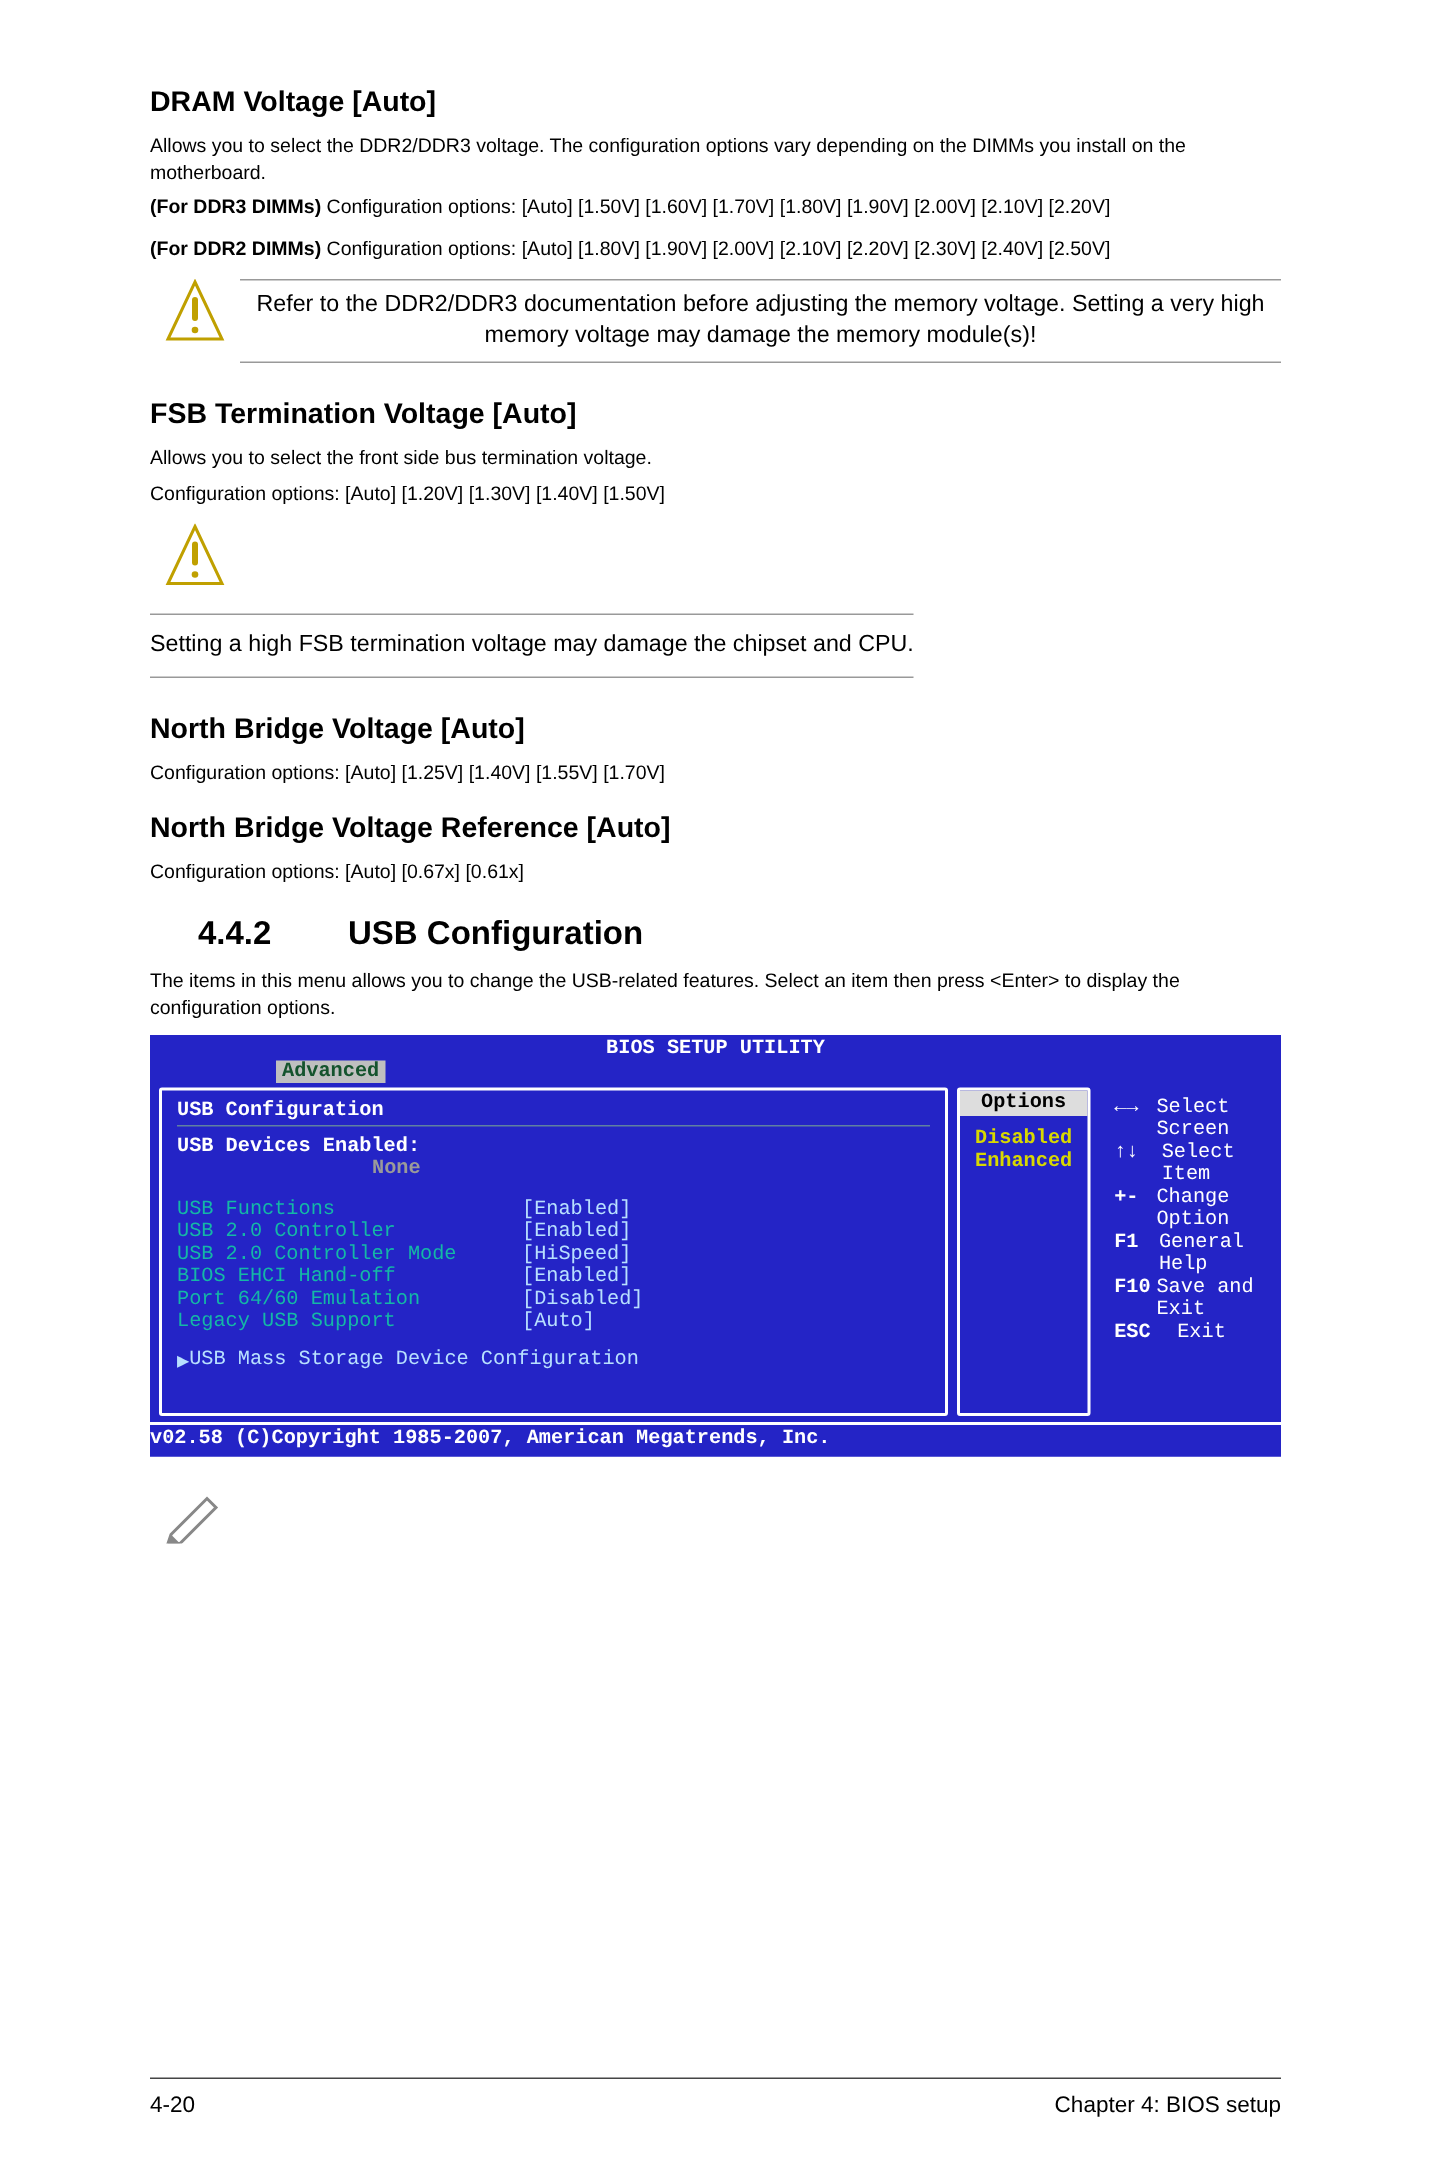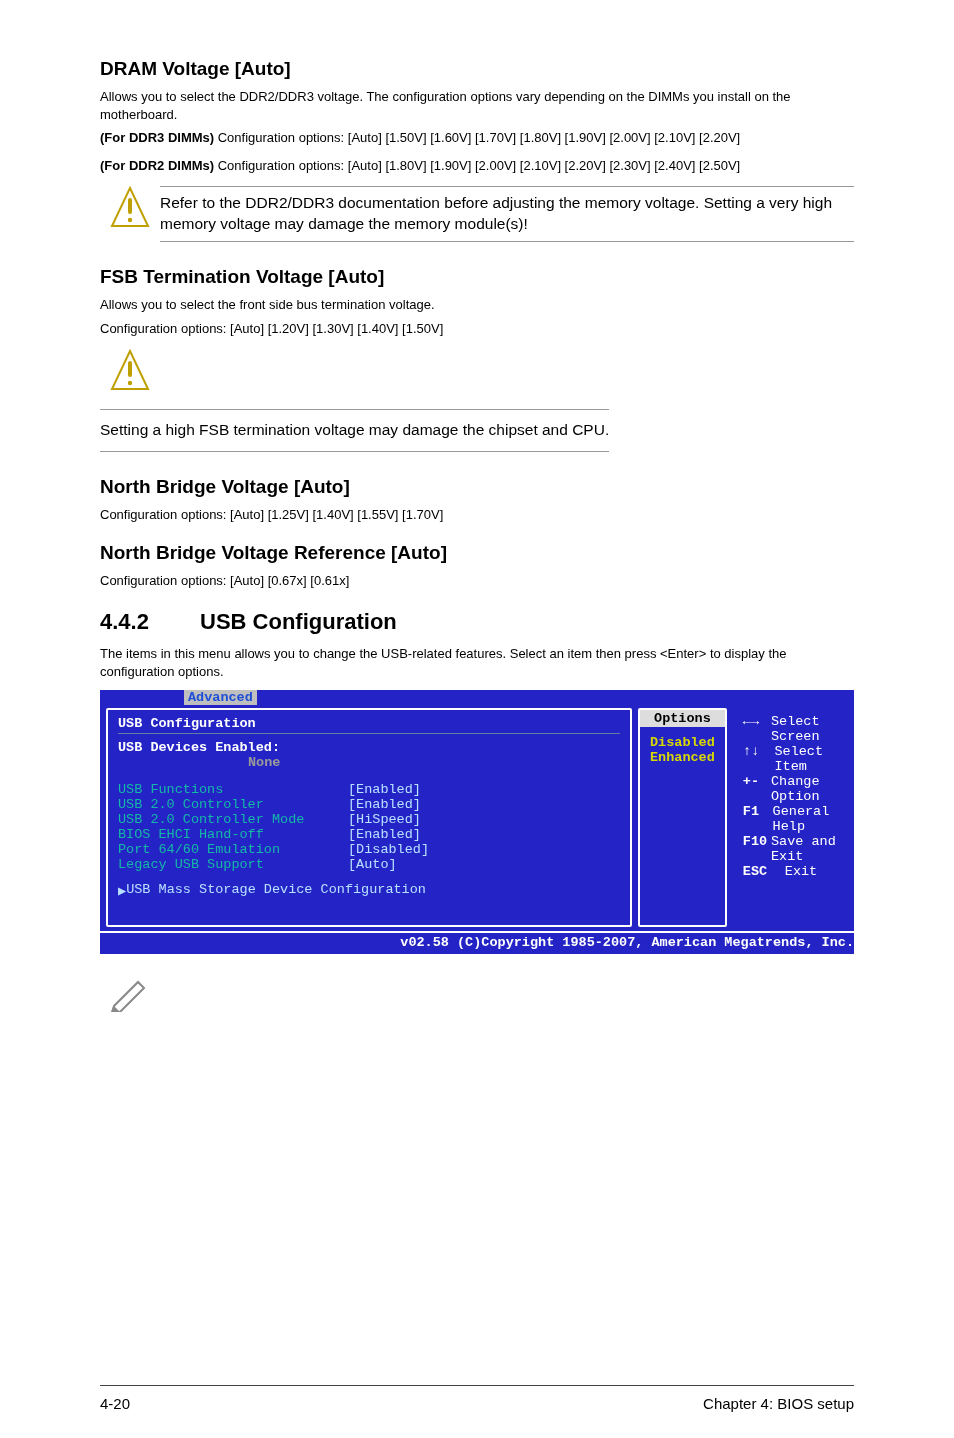--- a/index.html
+++ b/index.html
@@ -6,45 +6,45 @@
   body {
     width: 954px;
     height: 1438px;
     font-family: Arial, Helvetica, sans-serif;
     color: #000;
     background: #fff;
     padding: 40px 100px 30px 100px;
     position: relative;
   }
   h3 { font-size: 19px; font-weight: bold; margin-top: 18px; margin-bottom: 8px; }
-  h2 { font-size: 22px; font-weight: bold; margin-top: 20px; margin-bottom: 10px; }
+  h2 { font-size: 22px; font-weight: bold; margin-top: 20px; margin-bottom: 10px; margin-left: 32px; }
   .sect-num { display: inline-block; width: 100px; }
   p { font-size: 13px; line-height: 1.35; margin-bottom: 6px; }
-  .note-row { display: flex; align-items: flex-start; border-top: 1px solid #999; border-bottom: 1px solid #999; padding: 4px 0 6px 0; margin: 8px 0 12px 0; }
+  .note-row { display: flex; align-items: flex-start; border-top: 1px solid #999; border-bottom: 1px solid #999; padding: 4px 0 6px 0; margin: 8px 0 12px 0; text-align: center; }
   .note-icon { width: 60px; flex: 0 0 60px; display:flex; justify-content:center; }
   .note-text { font-size: 15.5px; line-height: 1.35; padding-top: 4px; }
 
   .bios-box { width: 100%; background: #2424c6; font-family: "Courier New", monospace; font-size: 13.5px; color: #fff; margin-top: 10px; }
   .bios-title { text-align: center; color: #fff; font-weight: bold; padding: 2px 0 0 0; }
   .bios-tabbar { height: 18px; position: relative; }
-  .bios-tab { position: absolute; left: 84px; top: 0; background: #bfbfbf; color: #1d4ed8; font-weight: bold; padding: 0 4px; }
+  .bios-tab { position: absolute; left: 84px; top: 0; background: #bfbfbf; color: #14532d; font-weight: bold; padding: 0 4px; }
   .bios-body { display: flex; padding: 0 6px 4px 6px; gap: 6px; }
   .bios-left { flex: 1; border: 2px solid #fff; border-radius: 2px; padding: 6px 10px; color: #d8d800; }
   .bios-left .grey { color: #9a9a9a; }
   .bios-left .row { display: flex; }
   .bios-left .row .lbl { width: 230px; color: #14b8a6; }
   .bios-left .row .val { color: #b8e0ff; }
   .opt-right { width: 210px; display:flex; gap:6px; }
   .opt-box { border: 2px solid #fff; border-radius: 2px; }
   .opt-title { background: #ddd; color: #000; text-align: center; font-weight: bold; padding: 1px 0; }
   .opt-body { color: #d8d800; padding: 8px 10px 40px 10px; font-weight: bold; }
   .help-box { color: #fff; padding: 6px 10px 6px 10px; }
   .help-box .hr { display:flex; }
   .help-box .k { width: 42px; font-weight: bold; }
-  .bios-foot { text-align: right; background: linear-gradient(#2424c6,#2424c6); color: #fff; font-weight: bold; padding: 2px 0 4px 0; border-top: 2px solid #fff; }
+  .bios-foot { text-align: left; background: linear-gradient(#2424c6,#2424c6); color: #fff; font-weight: bold; padding: 2px 0 4px 0; border-top: 2px solid #fff; }
   .bios-left .section-title { color: #ffffff; font-weight: bold; border-bottom: 1px solid #6080a0; padding-bottom:2px; margin-bottom:6px;}
   .bios-left .tri { color: #b8e0ff; }
 
   .footer { position: absolute; bottom: 26px; left: 100px; right: 100px; display: flex; justify-content: space-between; font-size: 15px; border-top: 0; padding-top: 6px;}
   .footer-line { position:absolute; bottom: 52px; left:100px; right:100px; border-top:1px solid #444;}
 
   svg.warn-svg { width: 40px; height: 44px; }
   svg.pencil-svg { width: 44px; height: 40px; }
 </style>
 </head>
@@ -84,20 +84,21 @@
 <h3>North Bridge Voltage [Auto]</h3>
 <p>Configuration options: [Auto] [1.25V] [1.40V] [1.55V] [1.70V]</p>
 
 <h3>North Bridge Voltage Reference [Auto]</h3>
 <p>Configuration options: [Auto] [0.67x] [0.61x]</p>
 
 <h2><span class="sect-num">4.4.2</span><span>USB Configuration</span></h2>
 <p>The items in this menu allows you to change the USB-related features. Select an item then press &lt;Enter&gt; to display the configuration options.</p>
 
 <div class="bios-box">
+  <div class="bios-title">BIOS SETUP UTILITY</div>
   <div class="bios-tabbar">
     <div class="bios-tab">Advanced</div>
   </div>
   <div class="bios-body">
     <div class="bios-left">
       <div class="section-title">USB Configuration</div>
       <div style="color:#fff;font-weight:bold;margin-top:6px">USB Devices Enabled:</div>
       <div class="grey" style="margin-left:130px;font-weight:bold">None</div>
       <div style="height:12px"></div>
       <div class="row">

